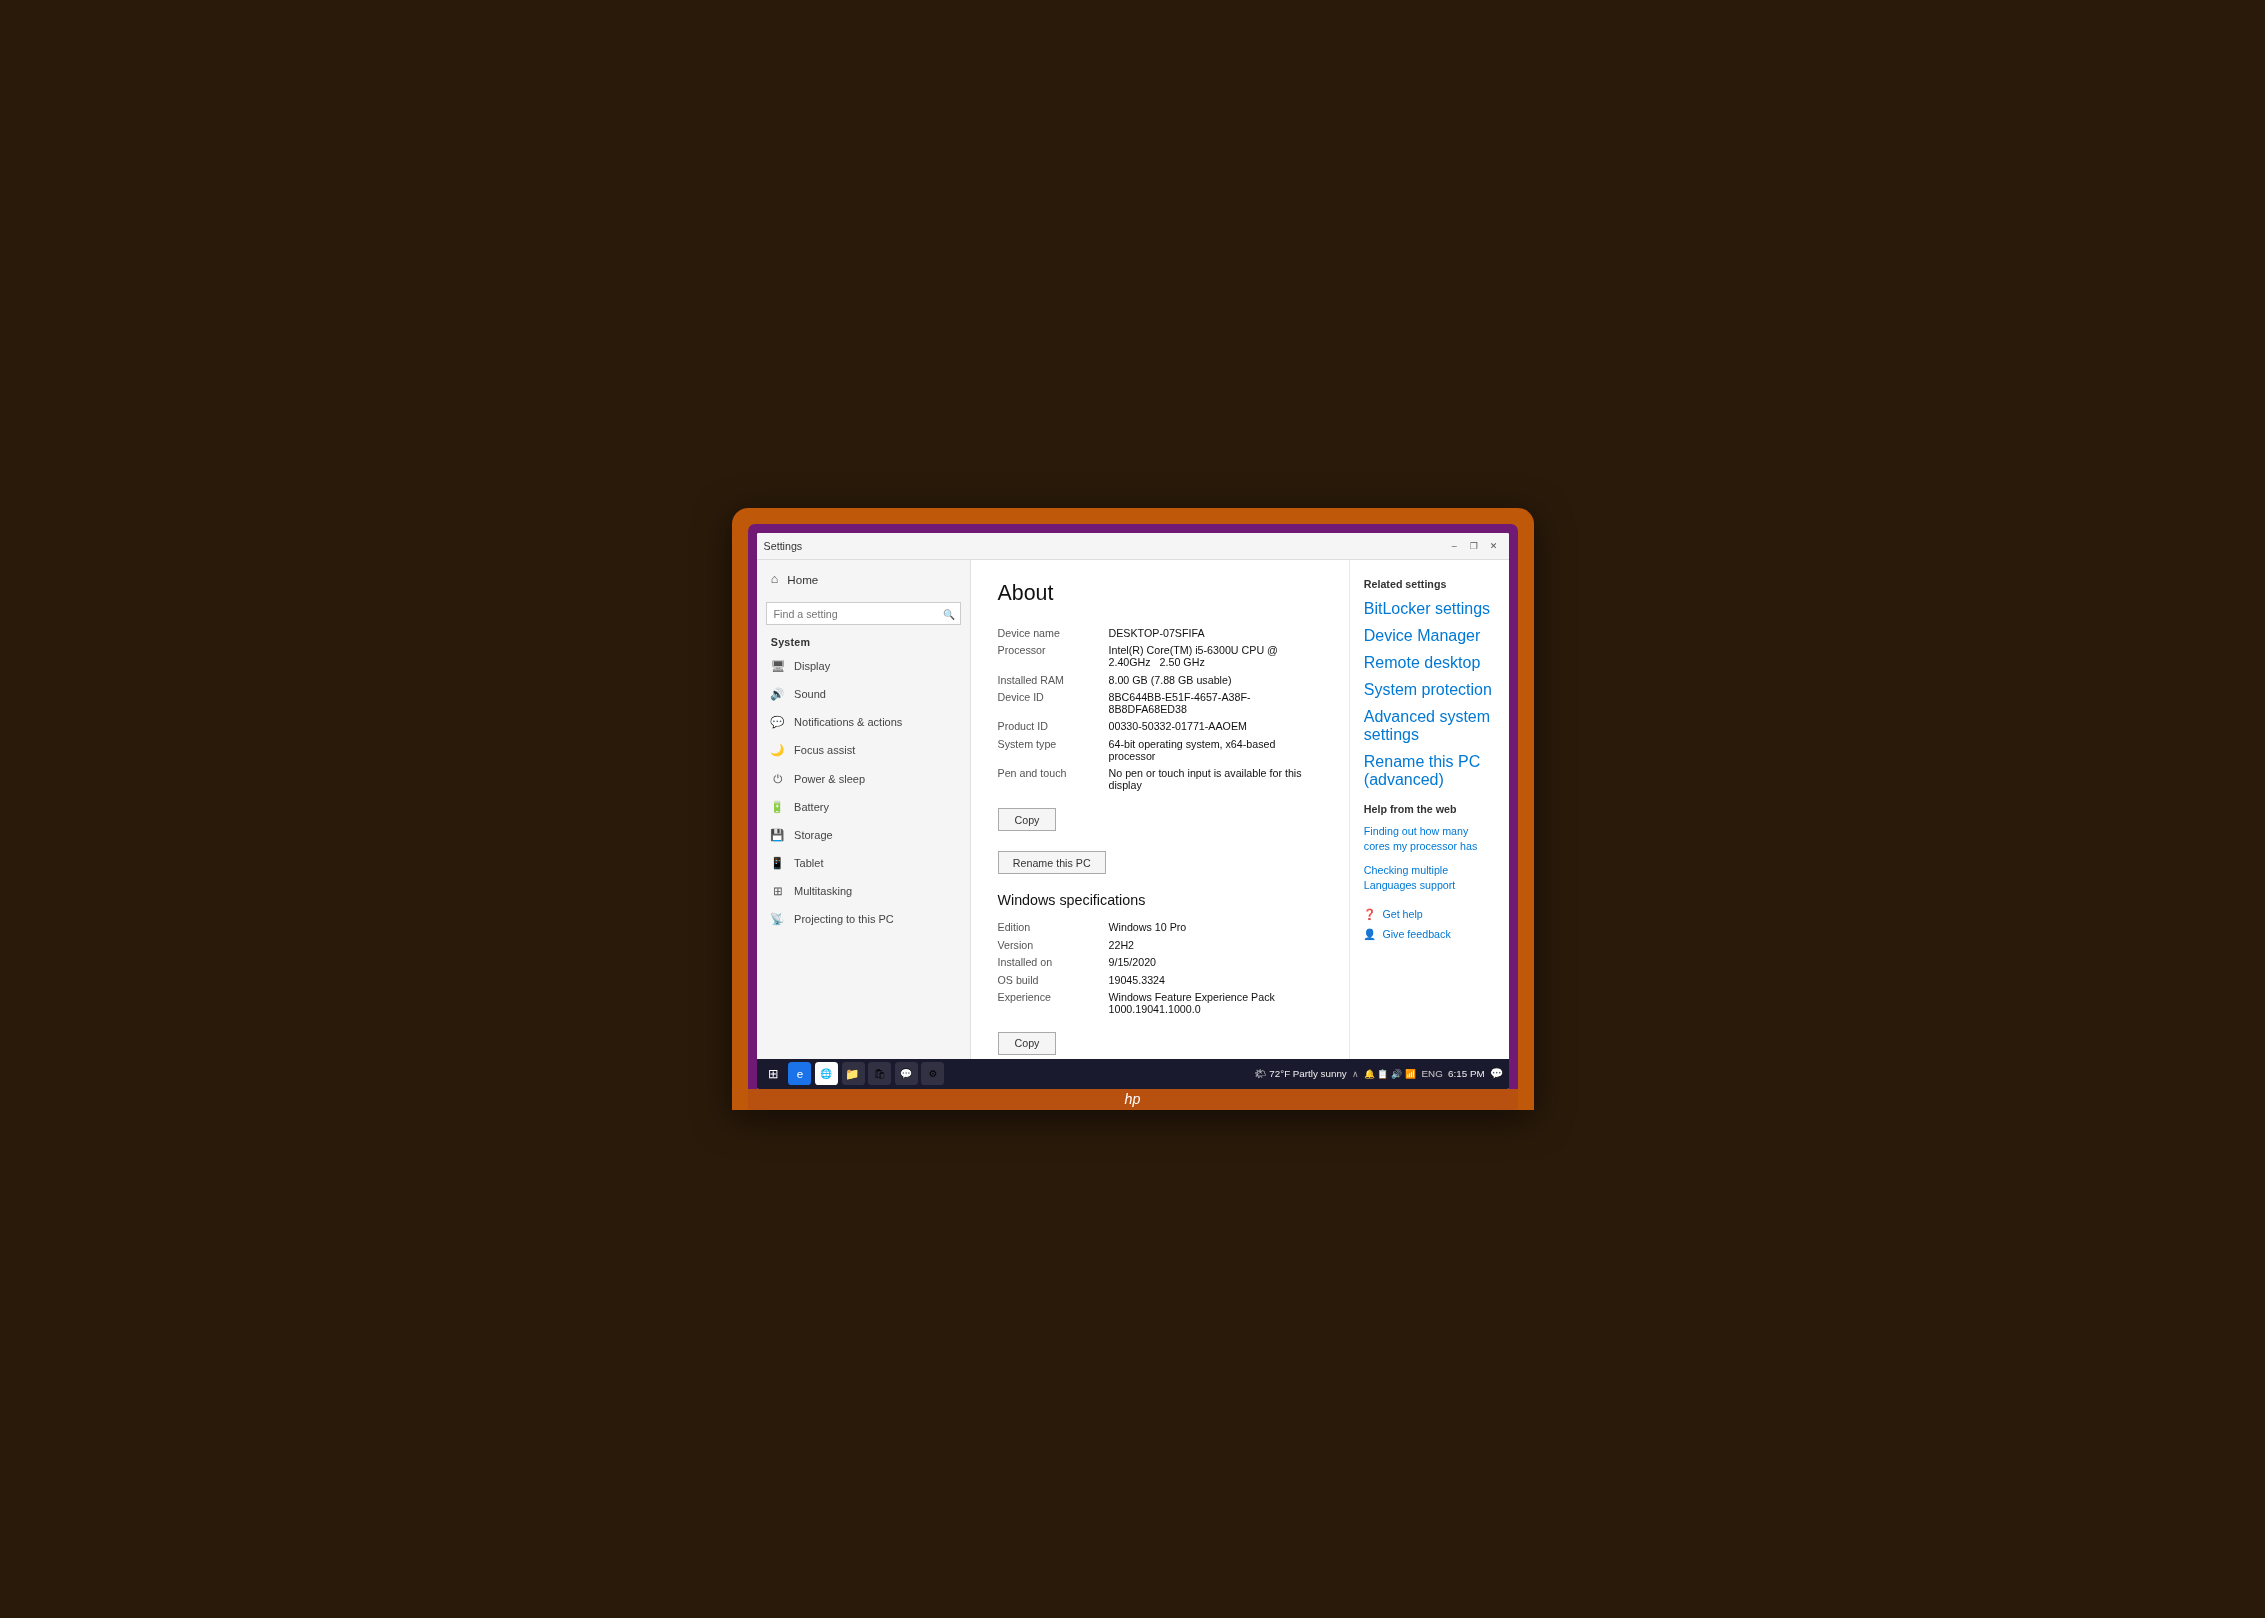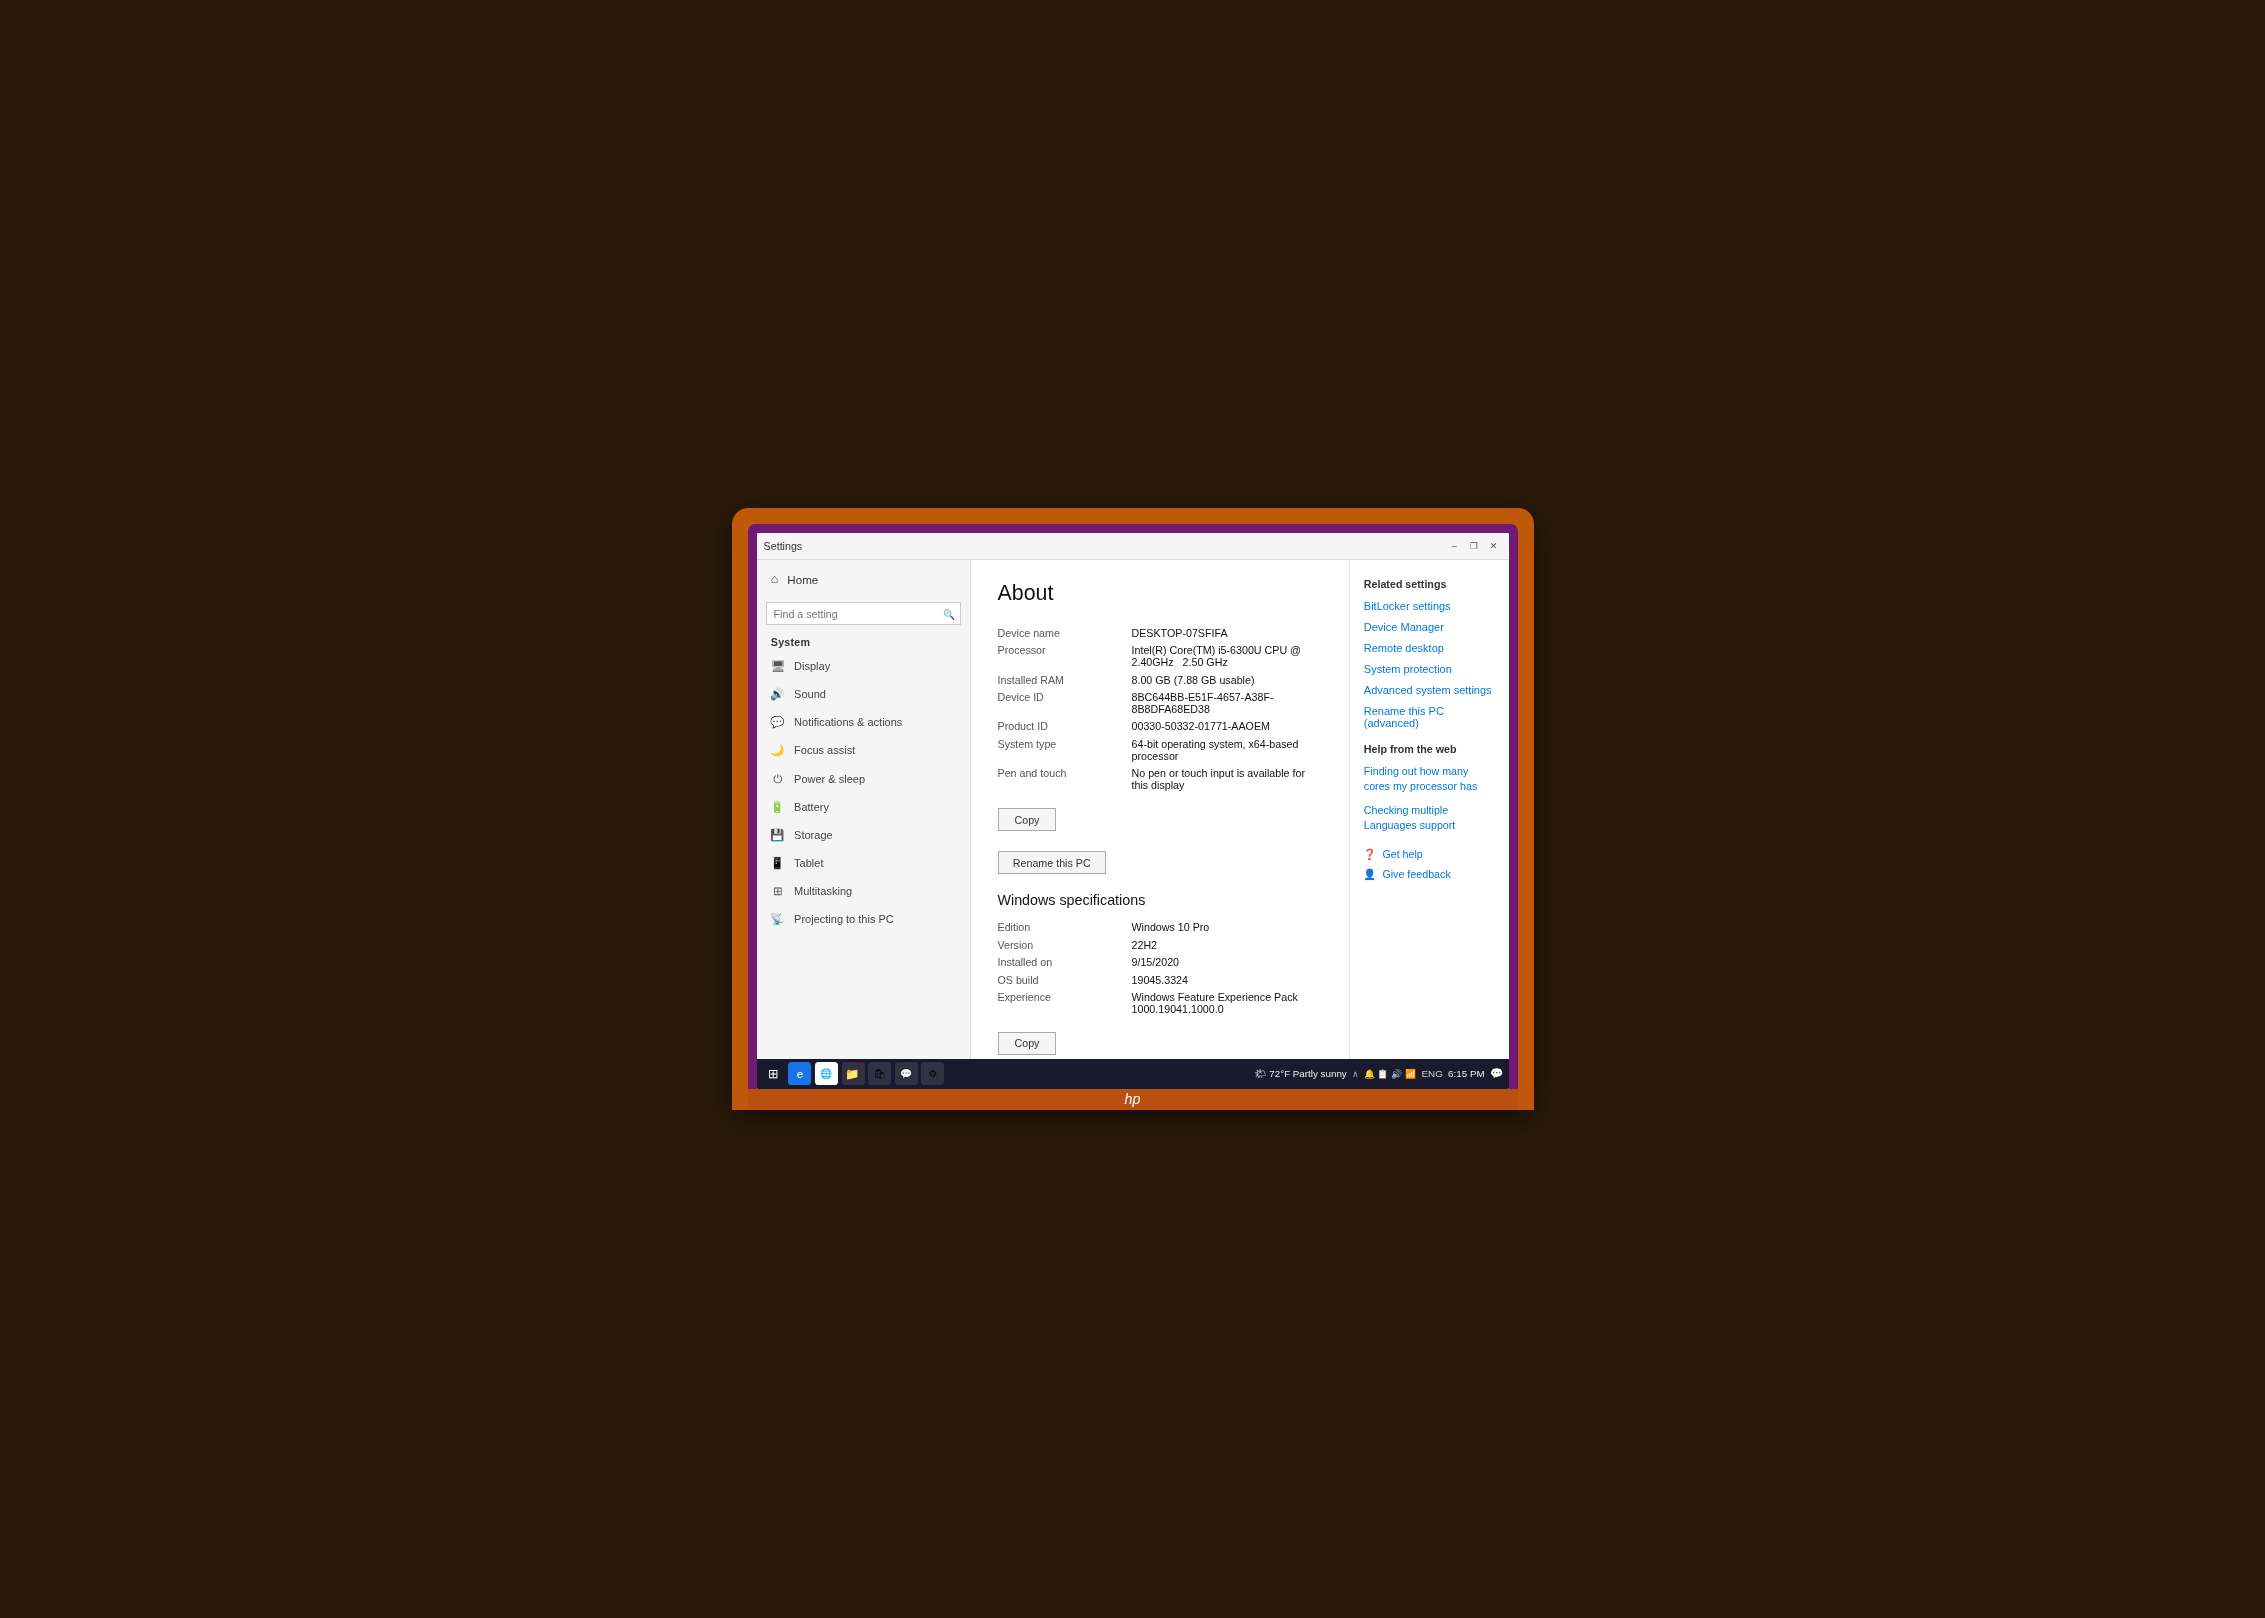--- a/index.html
+++ b/index.html
@@ -157,21 +157,21 @@
     .info-table {
       width: 100%;
       margin-bottom: 14.3px;
     }
     .info-row {
       display: flex;
       padding: 2.7px 0;
       font-size: 10.7px;
     }
     .info-label {
-      width: 134px;
+      width: 111px;
       color: #555;
       flex-shrink: 0;
     }
     .info-value {
       color: #111;
       flex: 1;
     }
 
     .copy-btn {
       display: inline-block;
@@ -211,21 +211,21 @@
       flex-shrink: 0;
     }
     .related-title {
       font-size: 10.7px;
       font-weight: 600;
       color: #333;
       margin-bottom: 10.7px;
     }
     .related-link {
       display: block;
-      font-size: 11px;
+      font-size: 16px;
       color: #0078d4;
       cursor: pointer;
       margin-bottom: 9px;
       text-decoration: none;
     }
 
     .help-title {
       font-size: 10.7px;
       font-weight: 600;
       color: #333;

